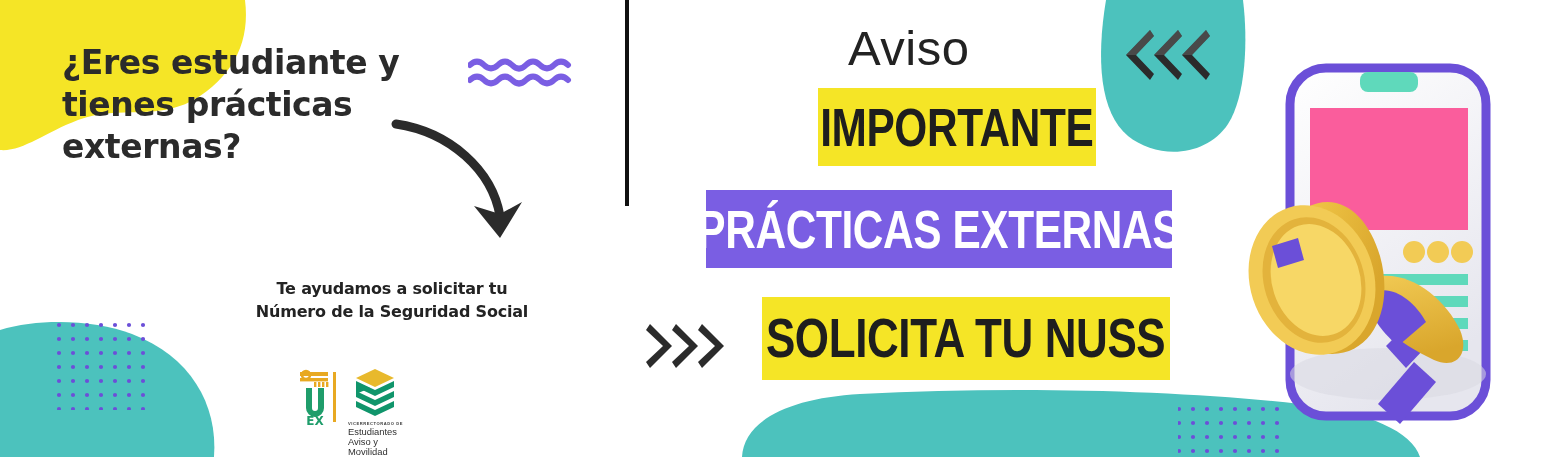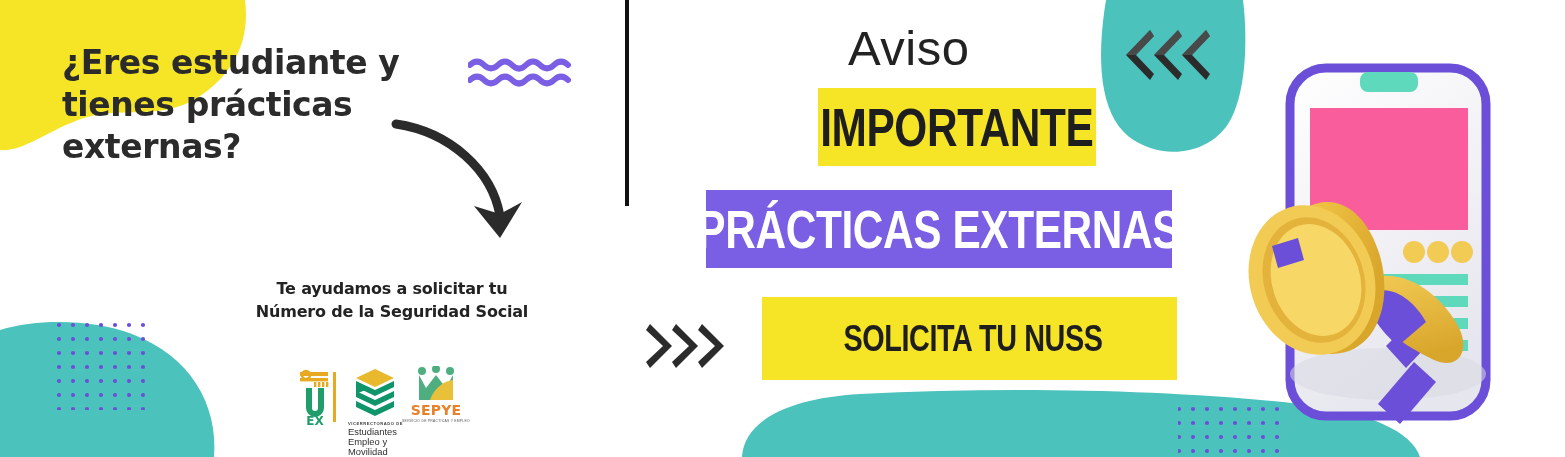--- a/index.html
+++ b/index.html
@@ -127,23 +127,22 @@
     background:#7a5ee3;
     color:#ffffff;
     font-size:53px;
     letter-spacing:-0.5px;
   }
   .bar-solicita{
     left:132px;top:297px;
     width:408px;height:83px;
     background:#f5e526;
     color:#1e1e1e;
-    font-size:36px;
+    font-size:55px;
     letter-spacing:-0.5px;
-    padding-left:7px;
   }
   .bar span{transform:scaleX(0.80);display:inline-block;transform-origin:center;}
 
   .chev-left{position:absolute;left:490px;top:27px;}
   .chev-right{position:absolute;left:16px;top:321px;}
 
   .illustration{position:absolute;left:598px;top:24px;}
 </style>
 </head>
 <body>
@@ -244,36 +243,25 @@
           <polygon points="19,3 38,12 19,21 0,12" fill="#e8b92c"></polygon>
           <path d="M0,16 L14,22 L0,28 Z" fill="#10956b"></path>
           <path d="M0,16 L14,22 L38,22 L38,16 Z" fill="#10956b" opacity="0"></path>
           <polygon points="0,15 19,24 38,15 38,21 19,30 0,21" fill="#10956b"></polygon>
           <polygon points="0,25 19,34 38,25 38,31 19,40 0,31" fill="#10956b"></polygon>
           <polygon points="0,35 19,44 38,35 38,41 19,50 0,41" fill="#10956b"></polygon>
         </svg>
         <div class="vice-text">
           <span class="vice-kicker">VICERRECTORADO DE</span>
           <span class="vice-line">Estudiantes</span>
-          <span class="vice-line">Empleo y</span>
+          <span class="vice-line">Aviso y</span>
           <span class="vice-line">Movilidad</span>
         </div>
       </div>
 
-      <div class="logo-sepye">
-        <svg width="44" height="36" viewBox="0 0 44 36">
-          <circle cx="8" cy="5" r="4" fill="#4fae7f"></circle>
-          <circle cx="22" cy="3" r="4" fill="#4fae7f"></circle>
-          <circle cx="36" cy="5" r="4" fill="#4fae7f"></circle>
-          <path d="M5,9 L12,22 L22,9 L32,22 L39,9 L39,34 L5,34 Z" fill="#4fae7f"></path>
-          <path d="M39,14 C30,15 20,22 16,34 L39,34 Z" fill="#e8c03a"></path>
-        </svg>
-        <span class="sepye-word">SEPYE</span>
-        <span class="sepye-sub">SERVICIO DE PRÁCTICAS Y EMPLEO</span>
-      </div>
 
     </div>
   </div>
 
   <div class="right-panel">
 
     <div class="aviso">Aviso</div>
 
     <div class="chev-left">
       <svg width="90" height="56" viewBox="0 0 90 56">

